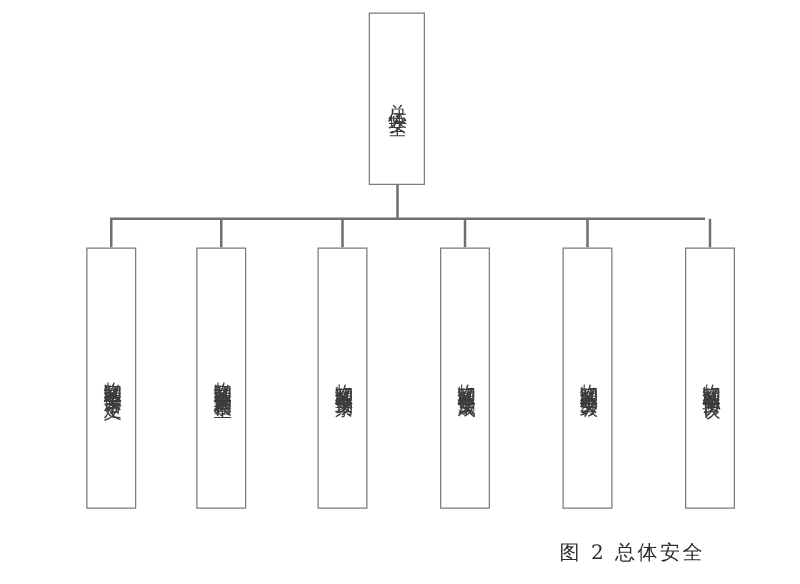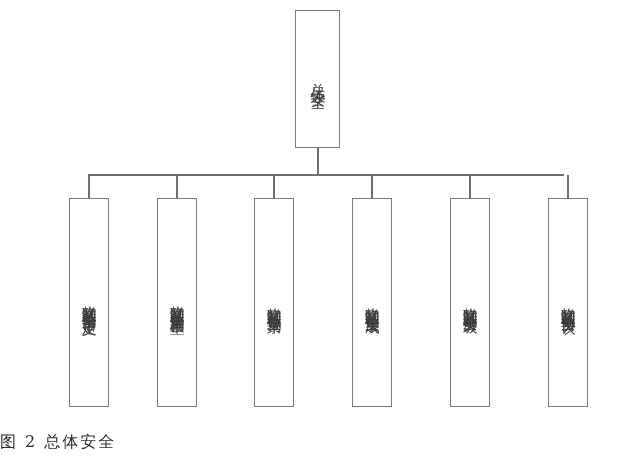--- a/index.html
+++ b/index.html
@@ -104,21 +104,21 @@
   .drop-3 { left: 371px; }
   .drop-4 { left: 469px; }
   .drop-5 { left: 567px; }
 
   
   #caption {
     position: absolute;
     left: 0;
     top: 432px;
     width: 564px;
-    text-align: left;
+    text-align: right;
     font-family: "DejaVu Serif", "Liberation Serif", serif;
     font-size: 16px;
     letter-spacing: 2px;
     color: #2d2d2d;
   }
 </style>
 </head>
 <body>
 
 <div id="diagram">

